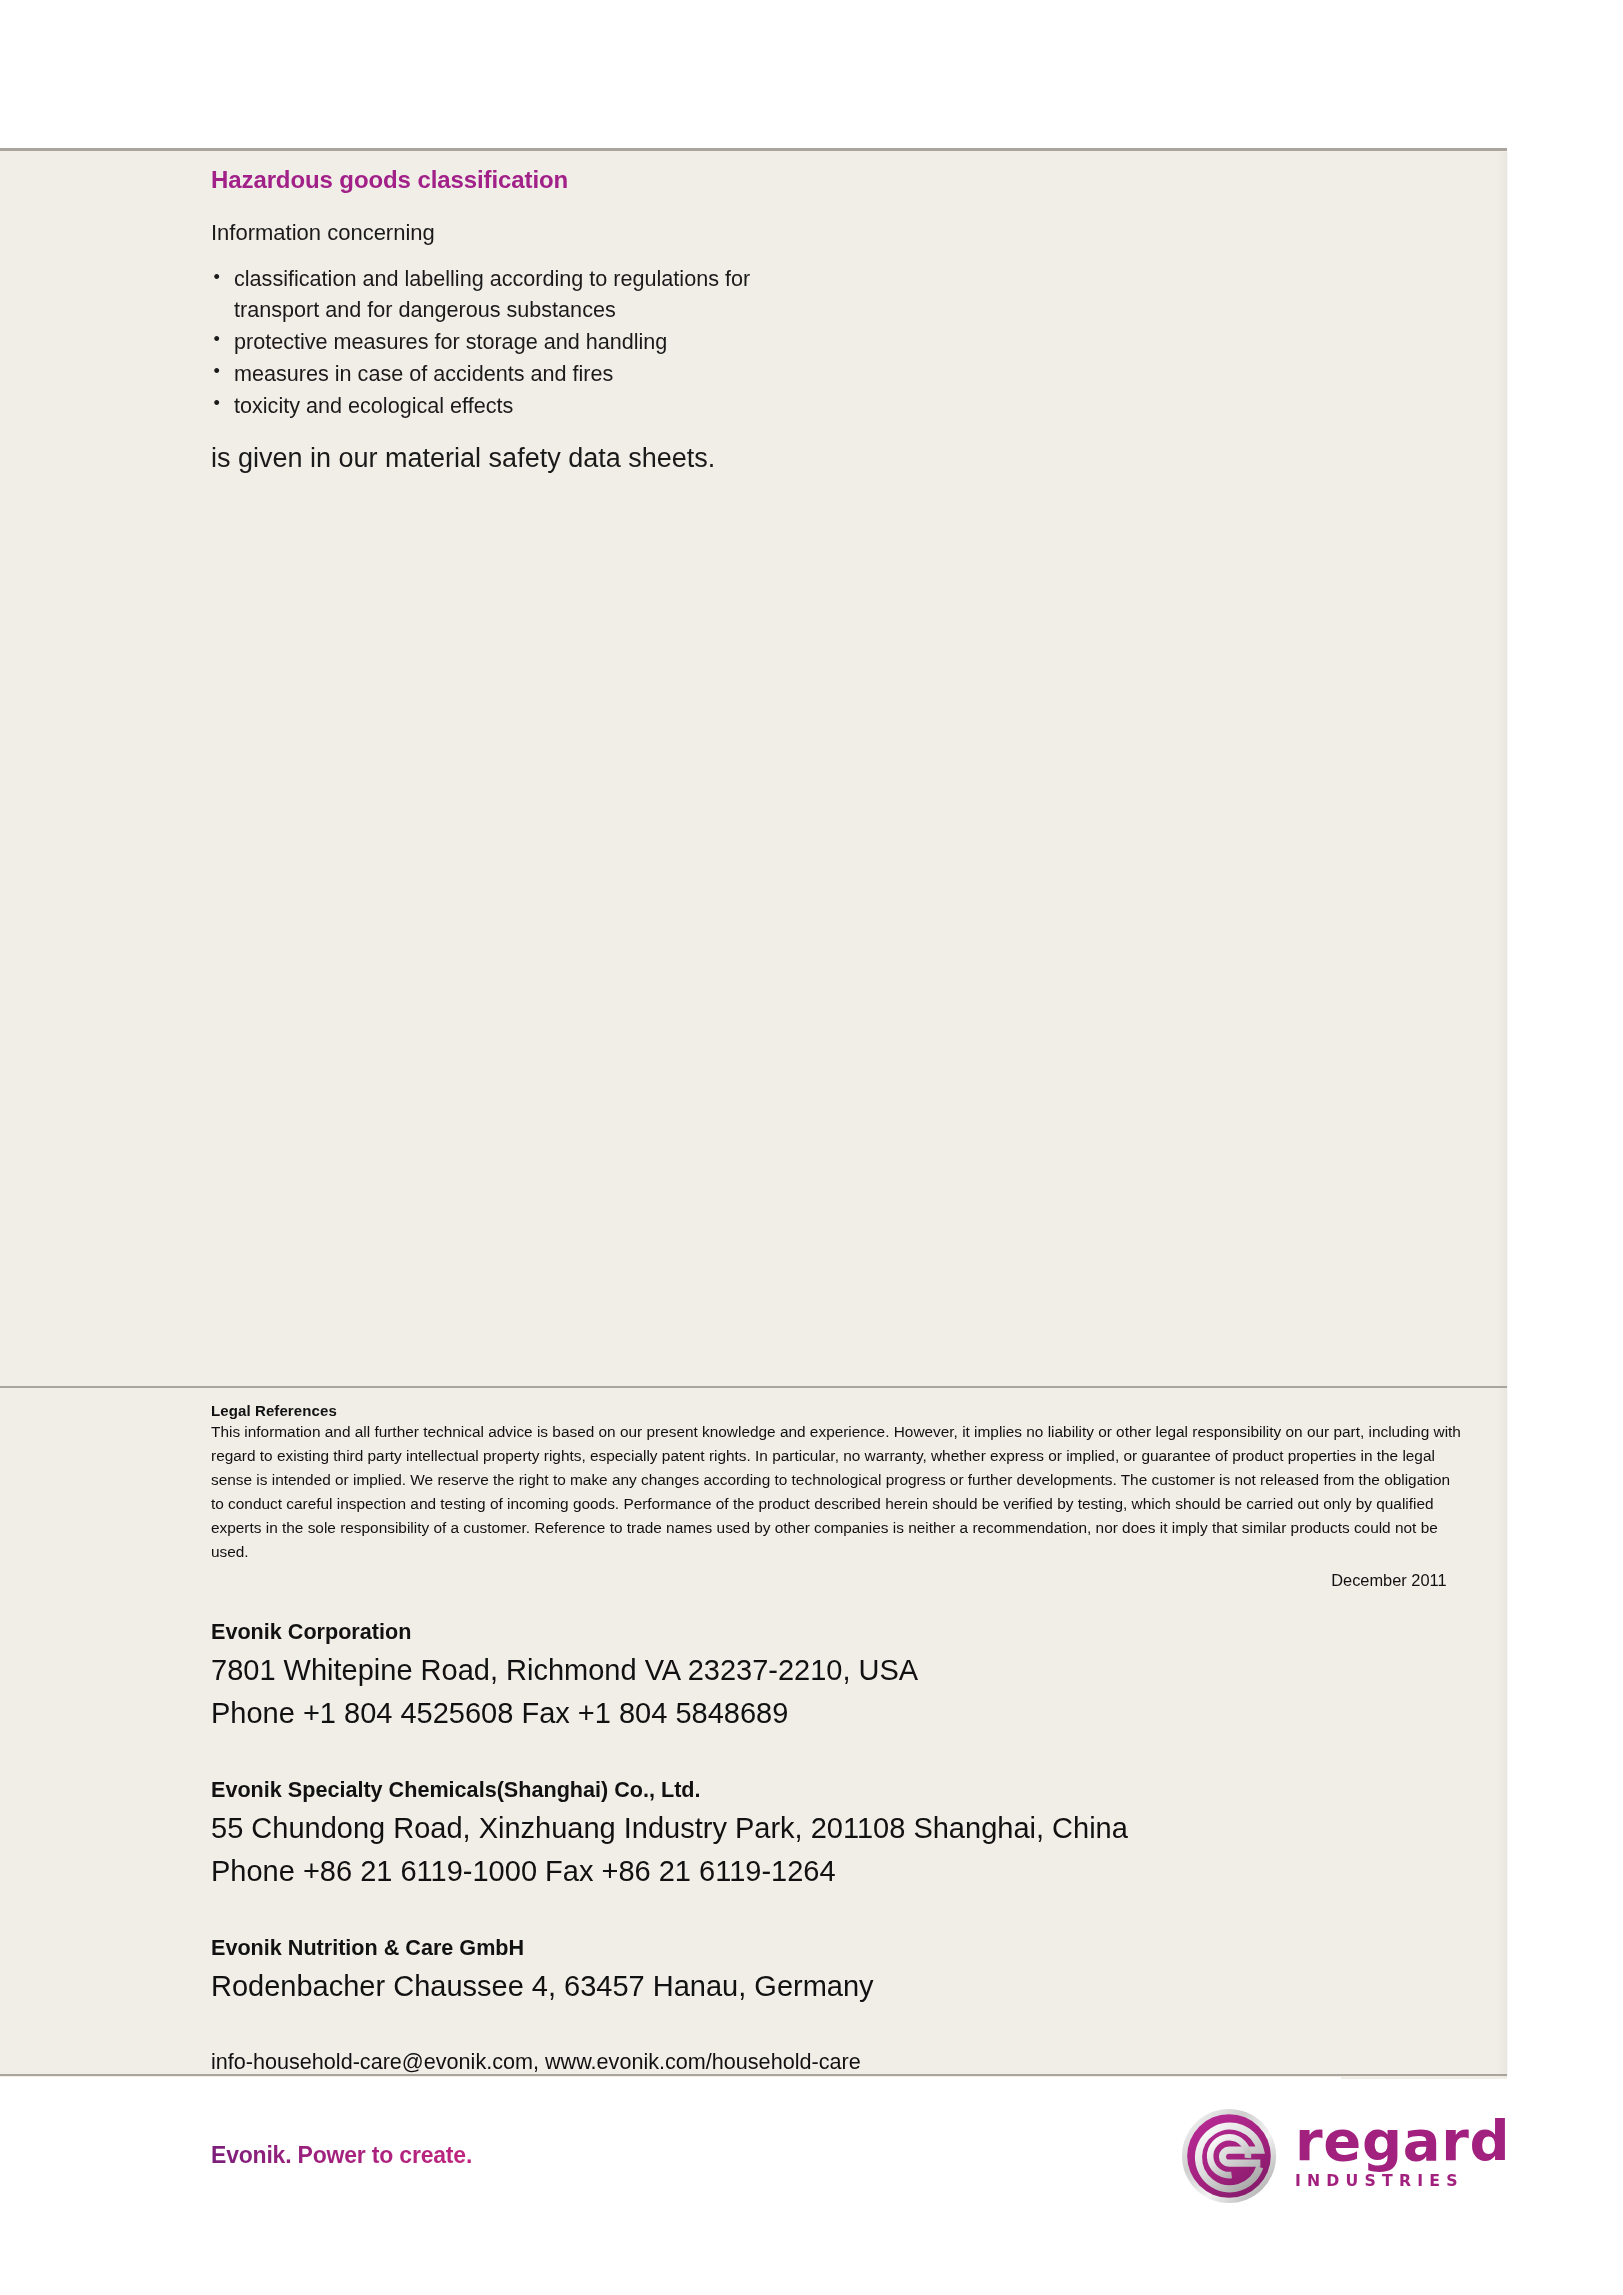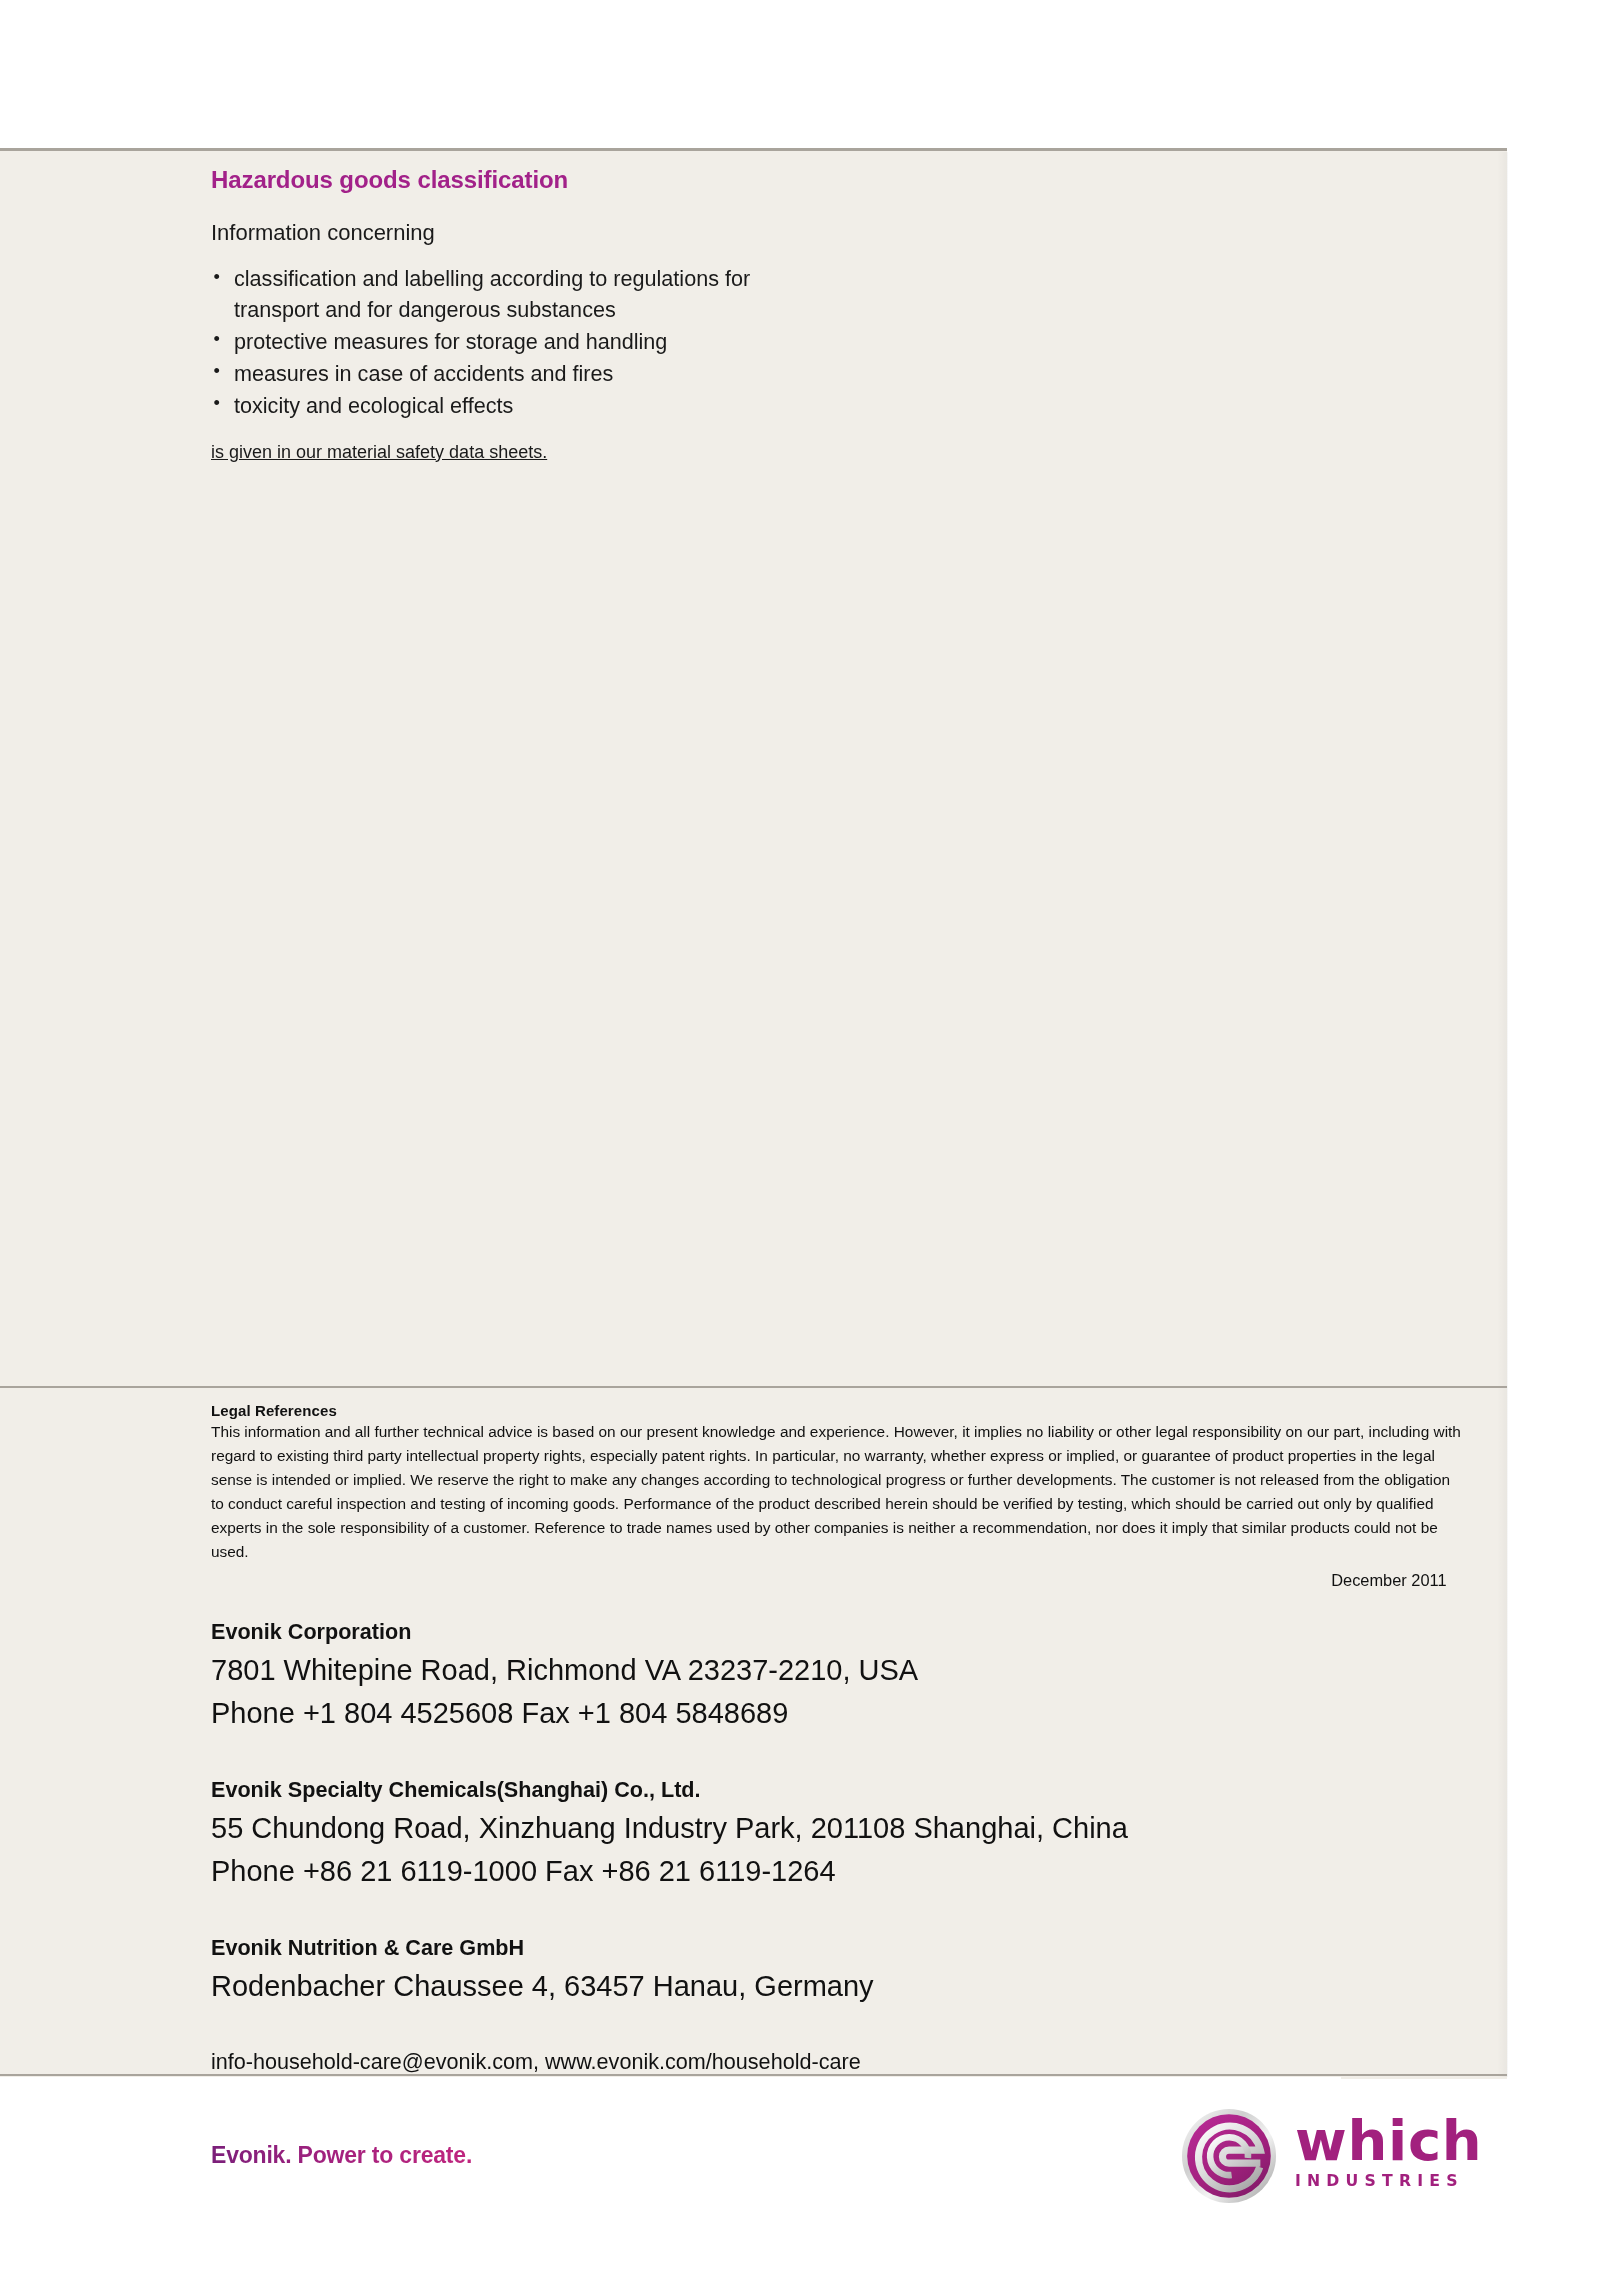--- a/index.html
+++ b/index.html
@@ -82,24 +82,23 @@
   ul.bullets > li::before {
     content: "\2022";
     position: absolute;
     left: 2.6px;
     top: -0.7px;
     font-size: 18.3px;
   }
 
   .closing {
     color: #1a1a1a;
-    font-size: 18px;
+    font-size: 27px;
     line-height: 1.3;
     margin: 17px 0 0 0;
-    text-decoration: underline;
   }
 
   
   .legal-divider {
     position: absolute;
     left: 0;
     top: 1366px;
     width: 1507px;
     height: 0;
     border-top: 2px solid #a9a49c;
@@ -327,21 +326,21 @@
                    L 75 66
                    A 10 10 0 0 0 75 86
                    L 123 86" fill="none" stroke="url(#silverSpiral)" stroke-width="11" stroke-linecap="butt"></path>
 
           <path d="M 104 78
                    A 29 29 0 1 0 79 104" fill="none" stroke="url(#silverSpiral)" stroke-width="10" stroke-linecap="butt"></path>
         </svg>
       </div>
 
       <div class="logo-word">
-        <div class="logo-evonik">which</div>
+        <div class="logo-evonik">regard</div>
         <div class="logo-industries">INDUSTRIES</div>
       </div>
 
     </div>
   </div>
 
 </div>
 
 
 </body></html>

